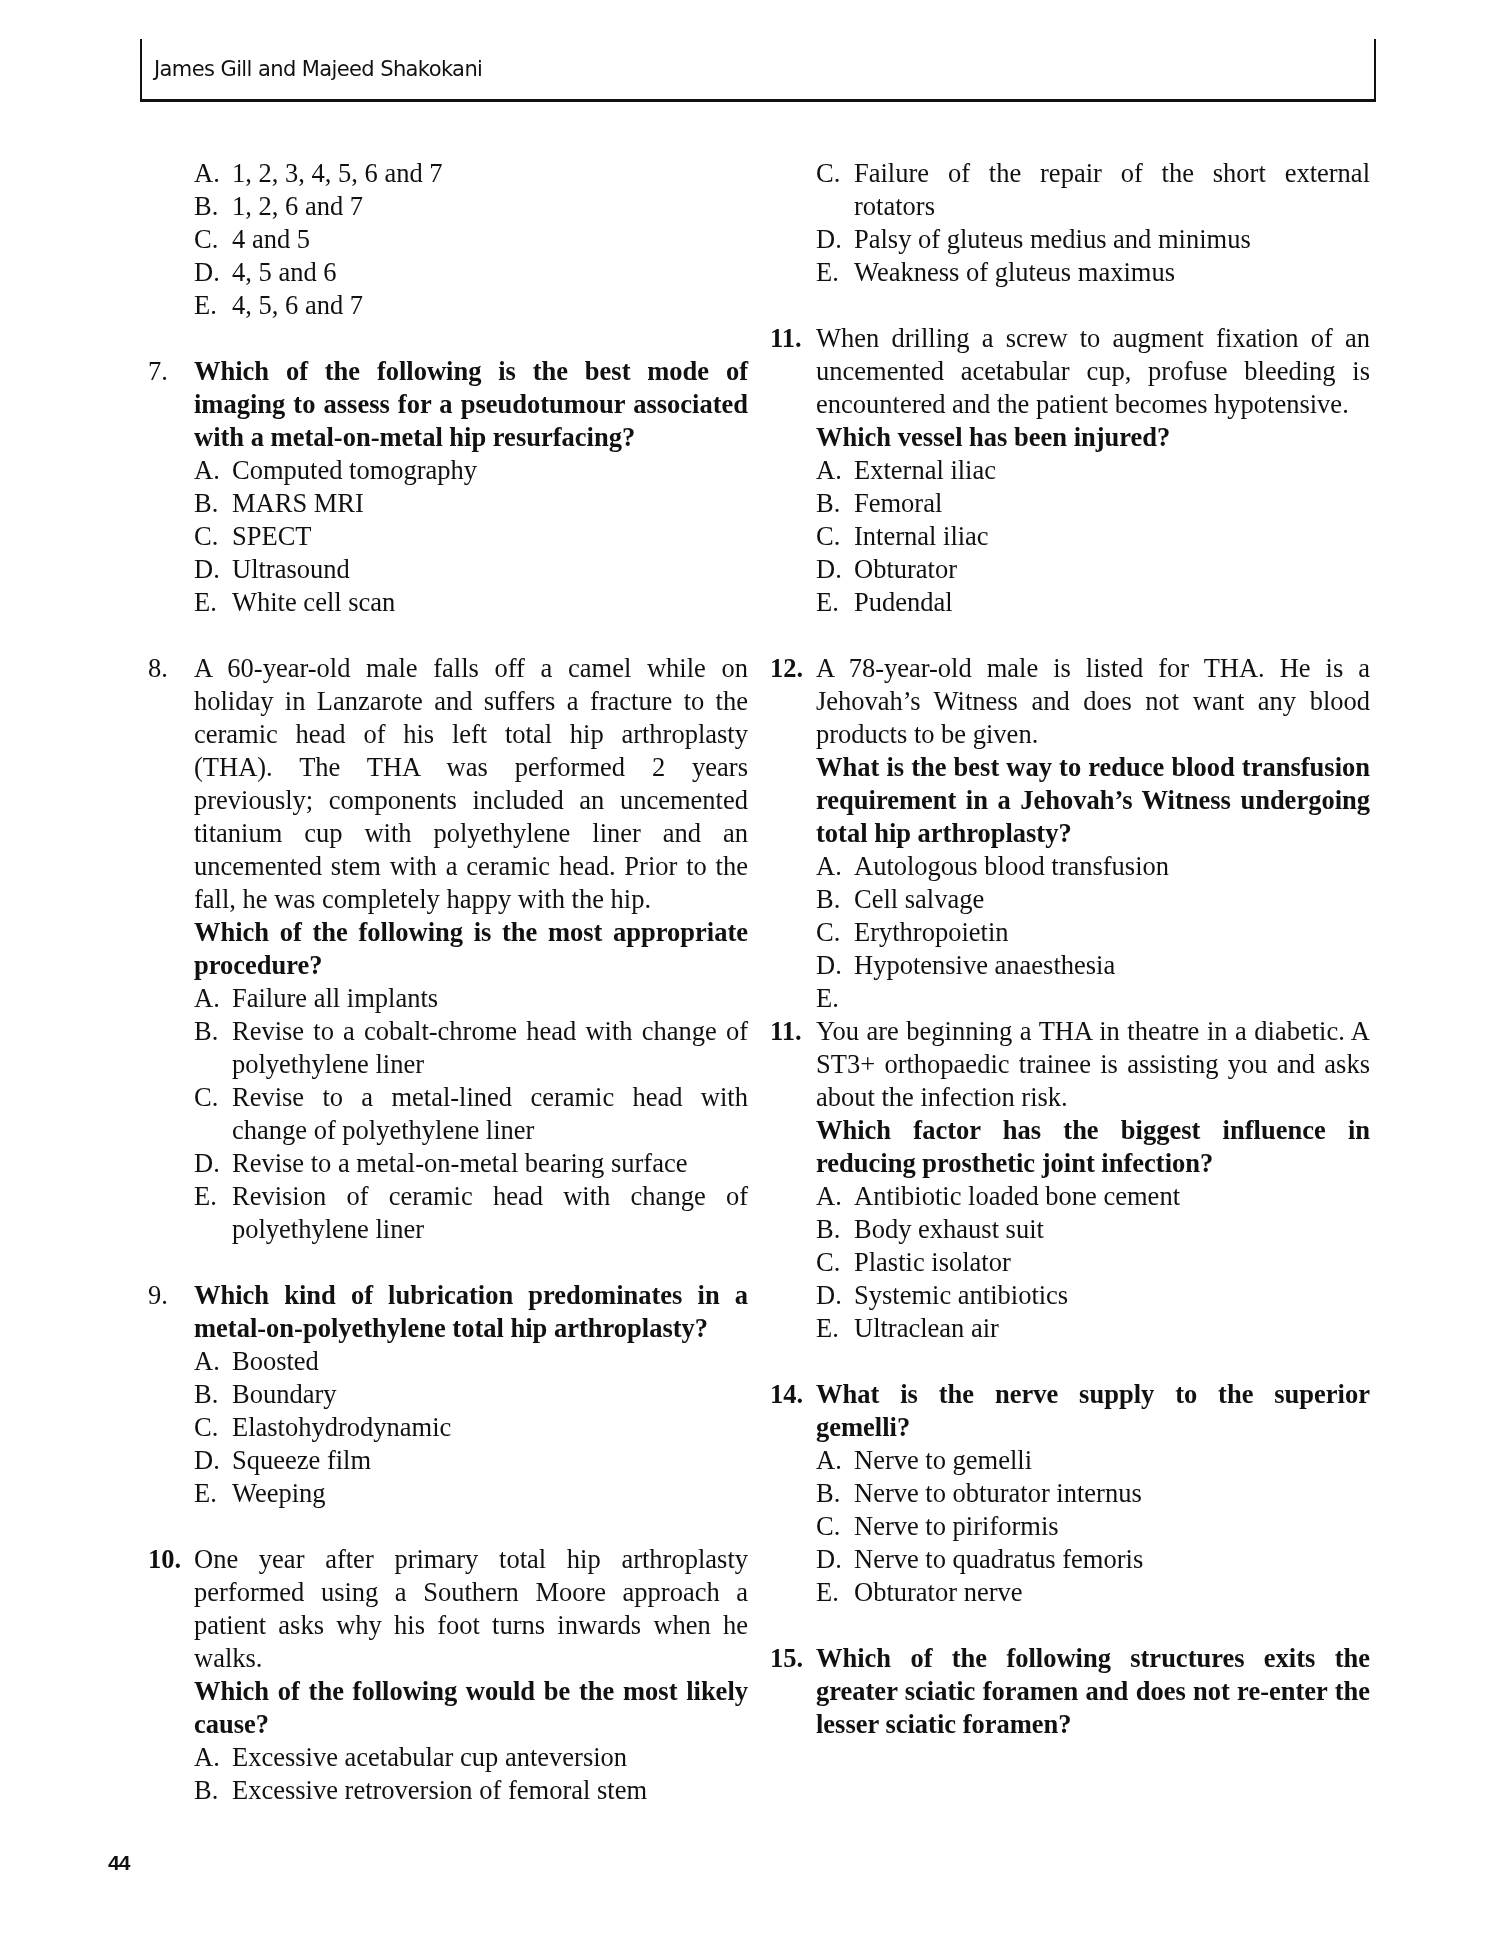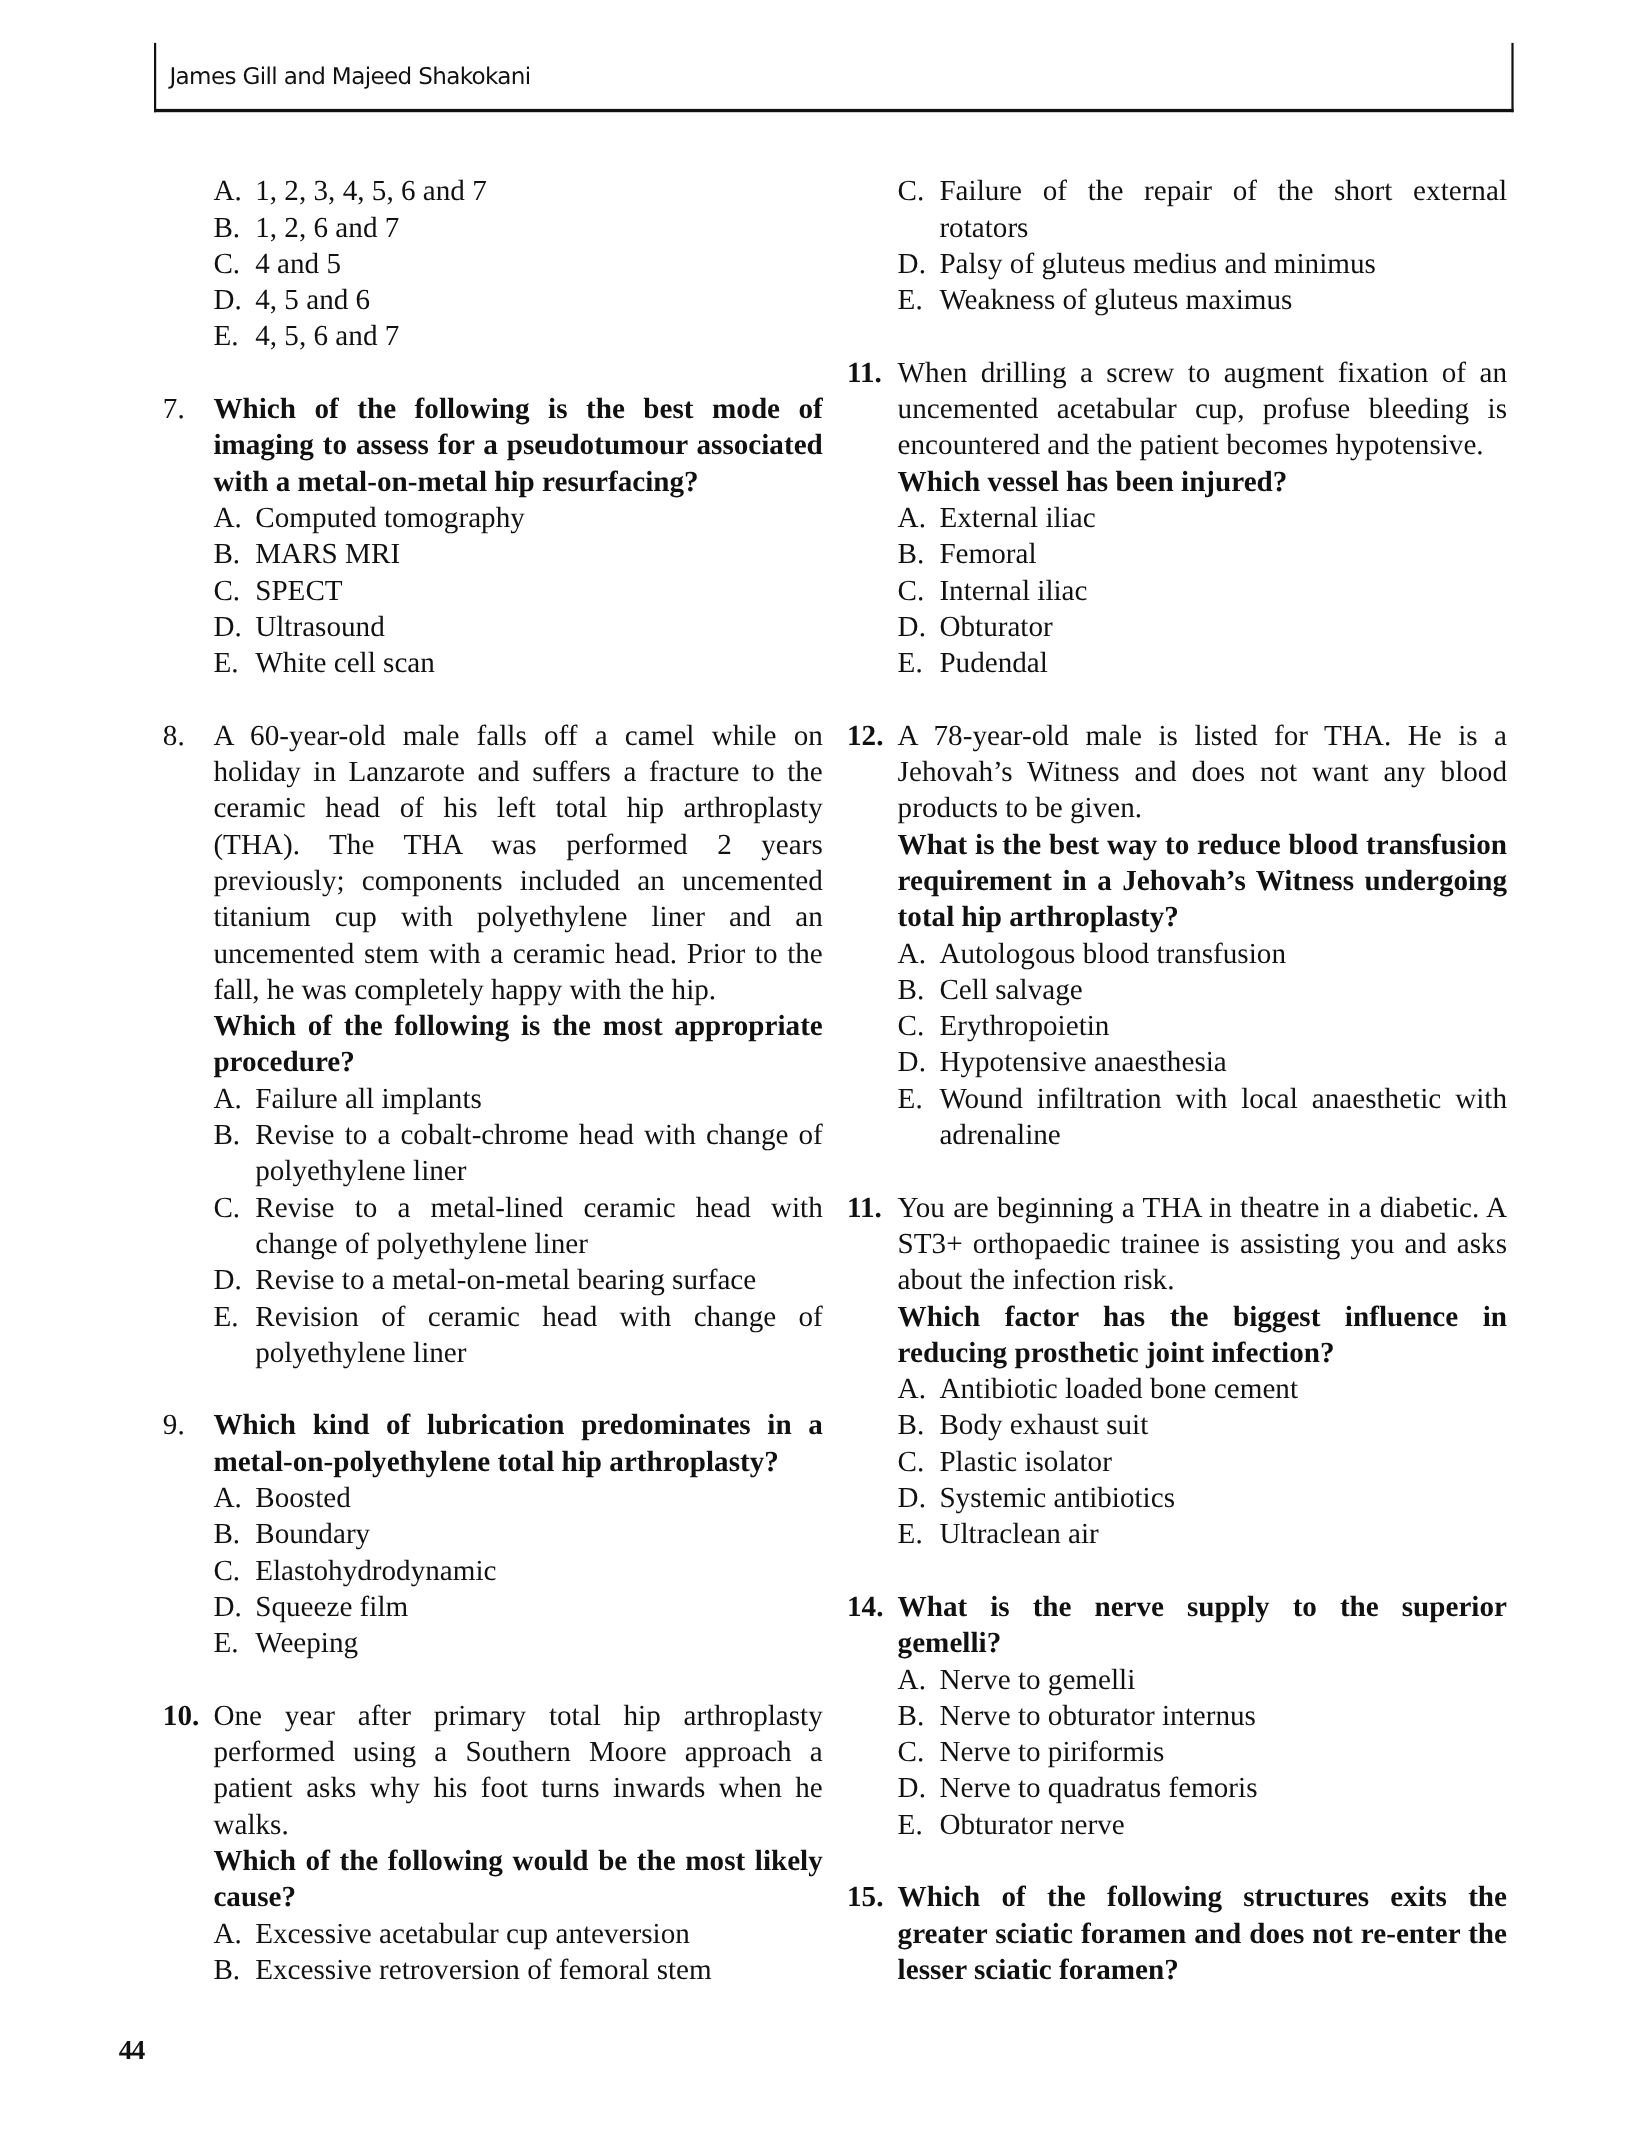--- a/index.html
+++ b/index.html
@@ -26,21 +26,21 @@
   .q-stem { text-align: justify; }
   .q-stem.bold, .q-ask { font-weight: bold; }
   .q-ask { text-align: justify; }
   .opts { margin: 0; padding: 0; list-style: none; }
   .opt { position: relative; padding-left: 38px; text-align: justify; }
   .opt-letter { position: absolute; left: 0; top: 0; }
   .opts-only { padding-left: 46px; margin-bottom: 33px; }
 
   .page-number {
     position: absolute; left: 108px; top: 1840px;
-    font-family: Liberation Serif, serif; font-weight: bold; font-size: 25px; letter-spacing: -1px; color: #111;
+    font-family: Liberation Sans, sans-serif; font-weight: bold; font-size: 21px; letter-spacing: -1px; color: #111;
   }
 </style>
 </head>
 <body>
 
 <div class="page">
 
   <div class="header">
     <span class="header-title">James Gill and Majeed Shakokani</span>
   </div>
@@ -126,21 +126,21 @@
 
     <div class="q">
       <span class="q-num bold">12.</span>
       <div class="q-stem">A 78-year-old male is listed for THA. He is a Jehovah’s Witness and does not want any blood products to be given.</div>
       <div class="q-ask">What is the best way to reduce blood transfusion requirement in a Jehovah’s Witness undergoing total hip arthroplasty?</div>
       <ul class="opts">
         <li class="opt"><span class="opt-letter">A.</span><span>Autologous blood transfusion</span></li>
         <li class="opt"><span class="opt-letter">B.</span><span>Cell salvage</span></li>
         <li class="opt"><span class="opt-letter">C.</span><span>Erythropoietin</span></li>
         <li class="opt"><span class="opt-letter">D.</span><span>Hypotensive anaesthesia</span></li>
-        <li class="opt"><span class="opt-letter">E.</span><span>Wound infiltration with local anaesthetic with adrenaline</span></li>
+        <li class="opt"><span class="opt-letter">E.</span></li>
       </ul>
     </div>
 
     <div class="q">
       <span class="q-num bold">11.</span>
       <div class="q-stem">You are beginning a THA in theatre in a diabetic. A ST3+ orthopaedic trainee is assisting you and asks about the infection risk.</div>
       <div class="q-ask">Which factor has the biggest influence in reducing prosthetic joint infection?</div>
       <ul class="opts">
         <li class="opt"><span class="opt-letter">A.</span><span>Antibiotic loaded bone cement</span></li>
         <li class="opt"><span class="opt-letter">B.</span><span>Body exhaust suit</span></li>

